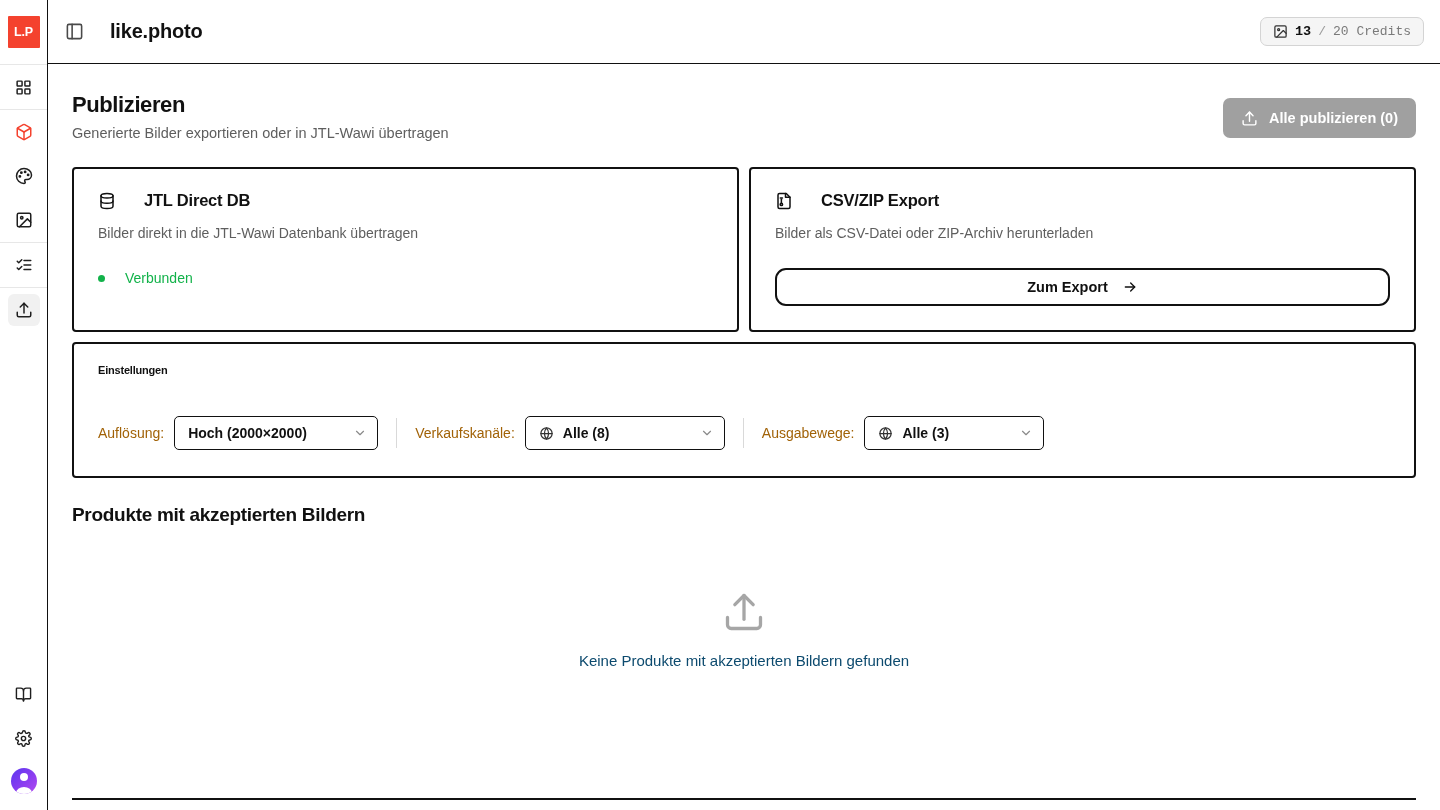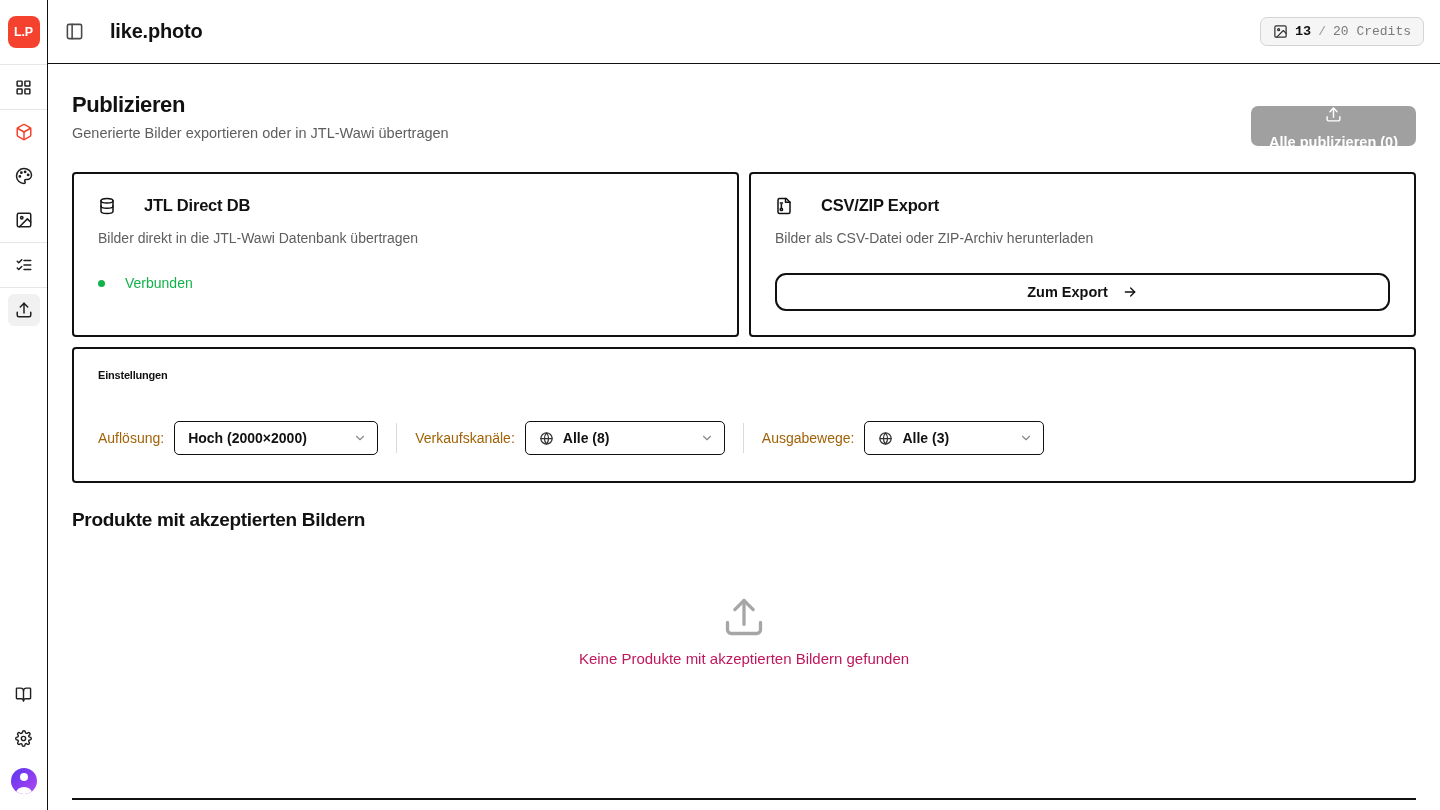--- a/index.html
+++ b/index.html
@@ -16,21 +16,21 @@
   
   .sidebar {
     width: 48px; height: 810px;
     border-right: 1px solid #111111;
     display: flex; flex-direction: column; align-items: center;
     flex: 0 0 48px;
     background: #fff;
   }
   .logo {
     width: 32px; height: 32px; margin-top: 16px; margin-bottom: 16px;
-    background: #F4422E; border-radius: 8px;
+    background: #F4422E; border-radius: 1px;
     display: flex; align-items: center; justify-content: center;
     color: #fff; font-size: 12.5px; font-weight: bold; letter-spacing: -0.2px;
   }
   .sb-sep { width: 100%; height: 1px; background: #e7e7e7; }
   .sb-group { display: flex; flex-direction: column; align-items: center; width: 100%; }
   .sb-item {
     width: 32px; height: 32px; margin: 6px 0;
     display: flex; align-items: center; justify-content: center;
     border-radius: 6px; color: #1f1f1f; cursor: pointer;
   }
@@ -82,21 +82,21 @@
   .content { flex: 1 1 auto; padding: 28px 24px 0 24px; overflow: hidden; position: relative; }
 
   .page-head { display: flex; align-items: flex-start; }
   .page-title { font-size: 22px; font-weight: bold; letter-spacing: -0.4px; }
   .page-sub { font-size: 14.5px; color: #5e5e5e; margin-top: 7px; }
   .head-spacer { flex: 1 1 auto; }
   .btn-publish {
     display: flex; align-items: center; gap: 11px;
     background: #a0a0a0; color: #ffffff; border: none; border-radius: 7px;
     padding: 0 18px; height: 40px; font-size: 14.5px; font-weight: bold;
-    font-family: "Liberation Sans", sans-serif; cursor: not-allowed; margin-top: 14px; flex-direction: column;
+    font-family: "Liberation Sans", sans-serif; cursor: not-allowed; margin-top: 6px;
   }
 
   .cards { display: flex; gap: 10px; margin-top: 26px; }
   .card {
     flex: 1 1 0; border: 2px solid #111111; border-radius: 4px;
     background: #fff; padding: 22px 24px 24px 24px; min-height: 165px;
   }
   .card-head { display: flex; align-items: center; gap: 28px; }
   .card-title { font-size: 16.5px; font-weight: bold; letter-spacing: -0.2px; }
   .card-desc { font-size: 14px; color: #5e5e5e; margin-top: 15px; }
@@ -130,21 +130,21 @@
   .select-val { font-size: 14px; font-weight: bold; color: #111; white-space: nowrap; }
   .select .chev { margin-left: auto; color: #8a8a8a; display: flex; }
   .vdiv { width: 1px; height: 30px; background: #d9d9d9; margin: 0 18px; }
 
   .section-title { font-size: 19px; font-weight: bold; margin-top: 26px; letter-spacing: -0.3px; }
 
   .empty {
     display: flex; flex-direction: column; align-items: center; justify-content: center;
     margin-top: 64px; color: #a6a6a6;
   }
-  .empty-text { font-size: 15px; color: #be185d; margin-top: 11px; }
+  .empty-text { font-size: 15px; color: #0c4a6e; margin-top: 18px; }
 
   .bottom-rule {
     position: absolute; left: 24px; right: 24px; bottom: 10px;
     height: 2px; background: #111111;
   }
   svg { display: block; }
 </style>
 </head>
 <body>
 

